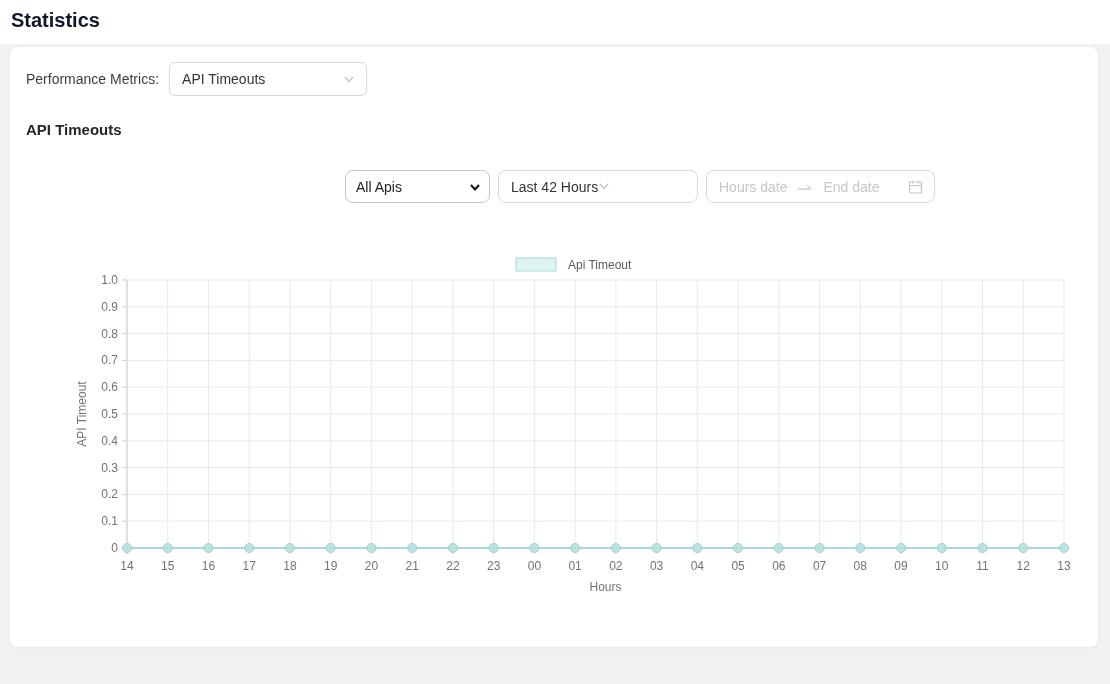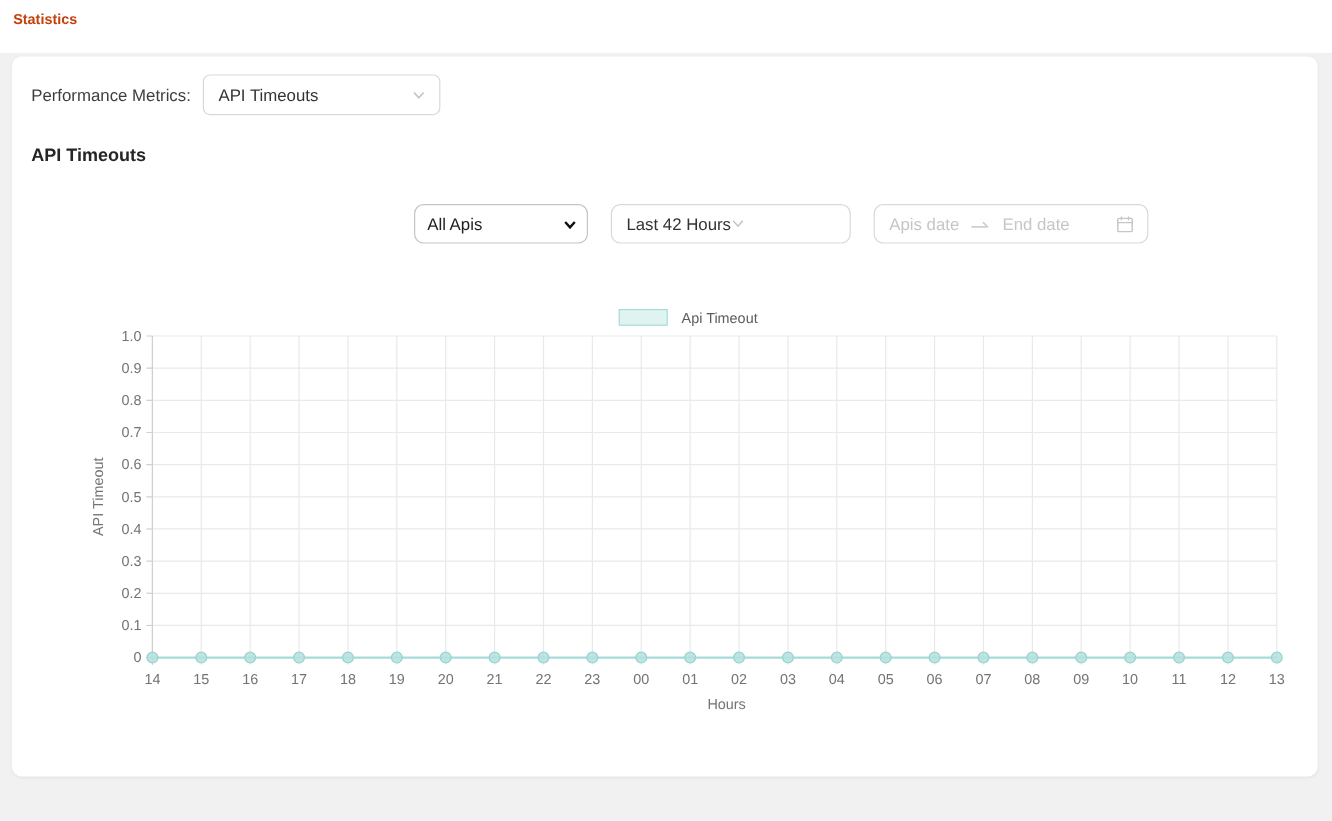--- a/index.html
+++ b/index.html
@@ -10,21 +10,21 @@
     color:#333;
     overflow:hidden;
     position:relative;
   }
   .top-header {
     position:absolute; top:0; left:0; width:1110px; height:44px;
     background:#ffffff;
   }
   .page-title {
     position:absolute; top:9px; left:11px;
-    font-size:12px; font-weight:bold; color:#c2410c;
+    font-size:20px; font-weight:bold; color:#0f172a;
   }
   .card {
     position:absolute; top:47px; left:10px; width:1088px; height:600px;
     background:#ffffff; border-radius:8px;
     box-shadow:0 1px 3px rgba(0,0,0,0.05);
   }
   .metrics-row {
     position:absolute; top:15px; left:16px;
     display:flex; align-items:center; gap:10px;
   }
@@ -38,21 +38,21 @@
   .fake-select .chev, .picker .chev {
     position:absolute; right:11px; top:50%; transform:translateY(-50%);
     display:flex;
   }
   .section-title {
     position:absolute; top:74px; left:16px;
     font-size:15px; font-weight:bold; color:#262626;
   }
   .filters {
     position:absolute; top:123px; left:335px;
-    display:flex; gap:19px; align-items:center;
+    display:flex; gap:8px; align-items:center;
   }
   .native-select-wrap { position:relative; width:145px; height:33px; }
   .native-select-wrap select {
     width:100%; height:100%;
     border:1px solid #c4c4c4; border-radius:8px; background:#fff;
     font-family:"Liberation Sans", sans-serif;
     font-size:14px; color:#222; padding:0 28px 0 10px;
     -webkit-appearance:none; appearance:none; cursor:pointer;
   }
   .native-select-wrap .chev {
@@ -116,21 +116,21 @@
     </div>
     <div class="ant-select">
       <span>Last 42 Hours</span>
       <span class="chev">
         <svg width="12" height="12" viewBox="0 0 12 12">
             <polyline points="2,4 6,8.5 10,4" fill="none" stroke="#c3c3c3" stroke-width="1.3"></polyline>
           </svg>
       </span>
     </div>
     <div class="picker">
-      <span class="ph">Apis date</span>
+      <span class="ph">Hours date</span>
       <span class="arrow">
         <svg width="16" height="10" viewBox="0 0 16 10">
             <path d="M1 7 H14 M10.5 3.5 L14 7" fill="none" stroke="#cfcfcf" stroke-width="1.4" stroke-linecap="round"></path>
           </svg>
       </span>
       <span class="ph">End date</span>
       <span class="cal">
         <svg width="15" height="15" viewBox="0 0 15 15">
             <rect x="1.5" y="2.5" width="12" height="11" rx="1" fill="none" stroke="#c6c6c6" stroke-width="1.2"></rect>
             <line x1="1.5" y1="6" x2="13.5" y2="6" stroke="#c6c6c6" stroke-width="1.2"></line>

